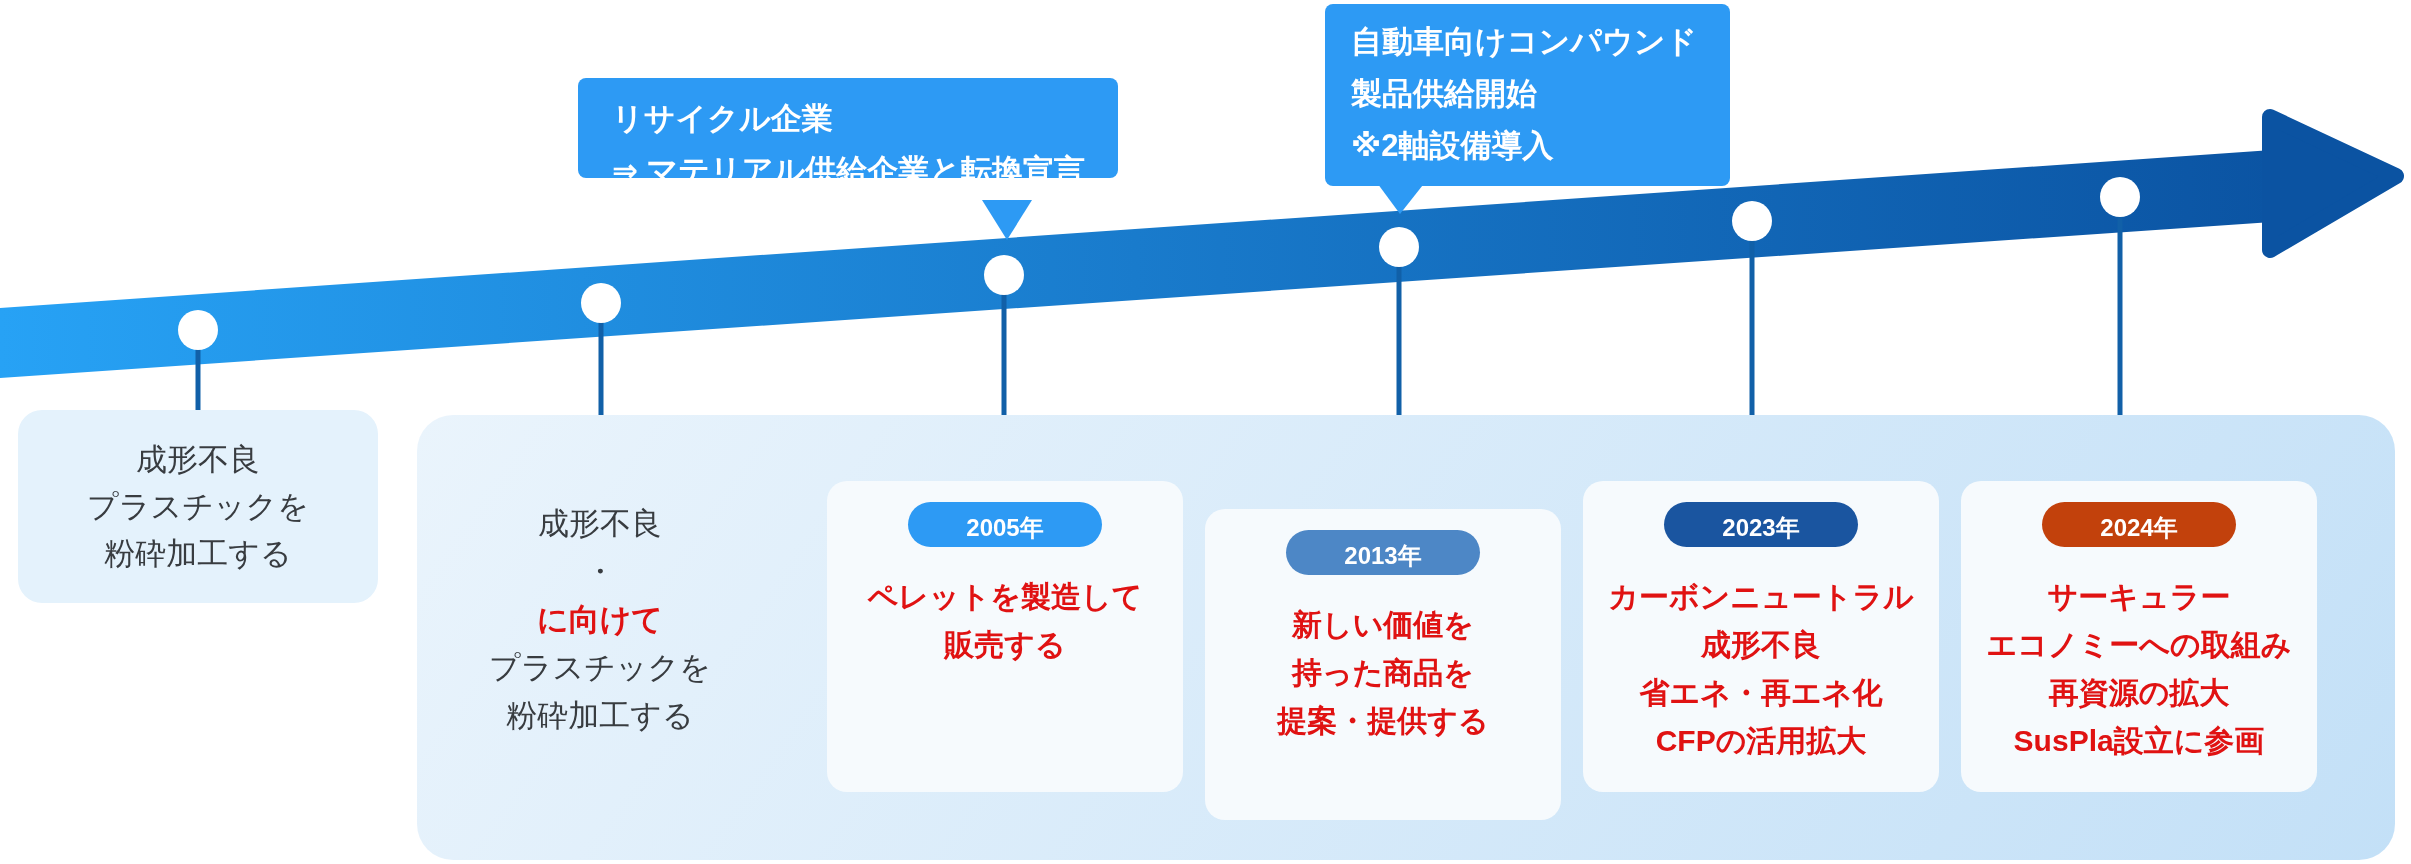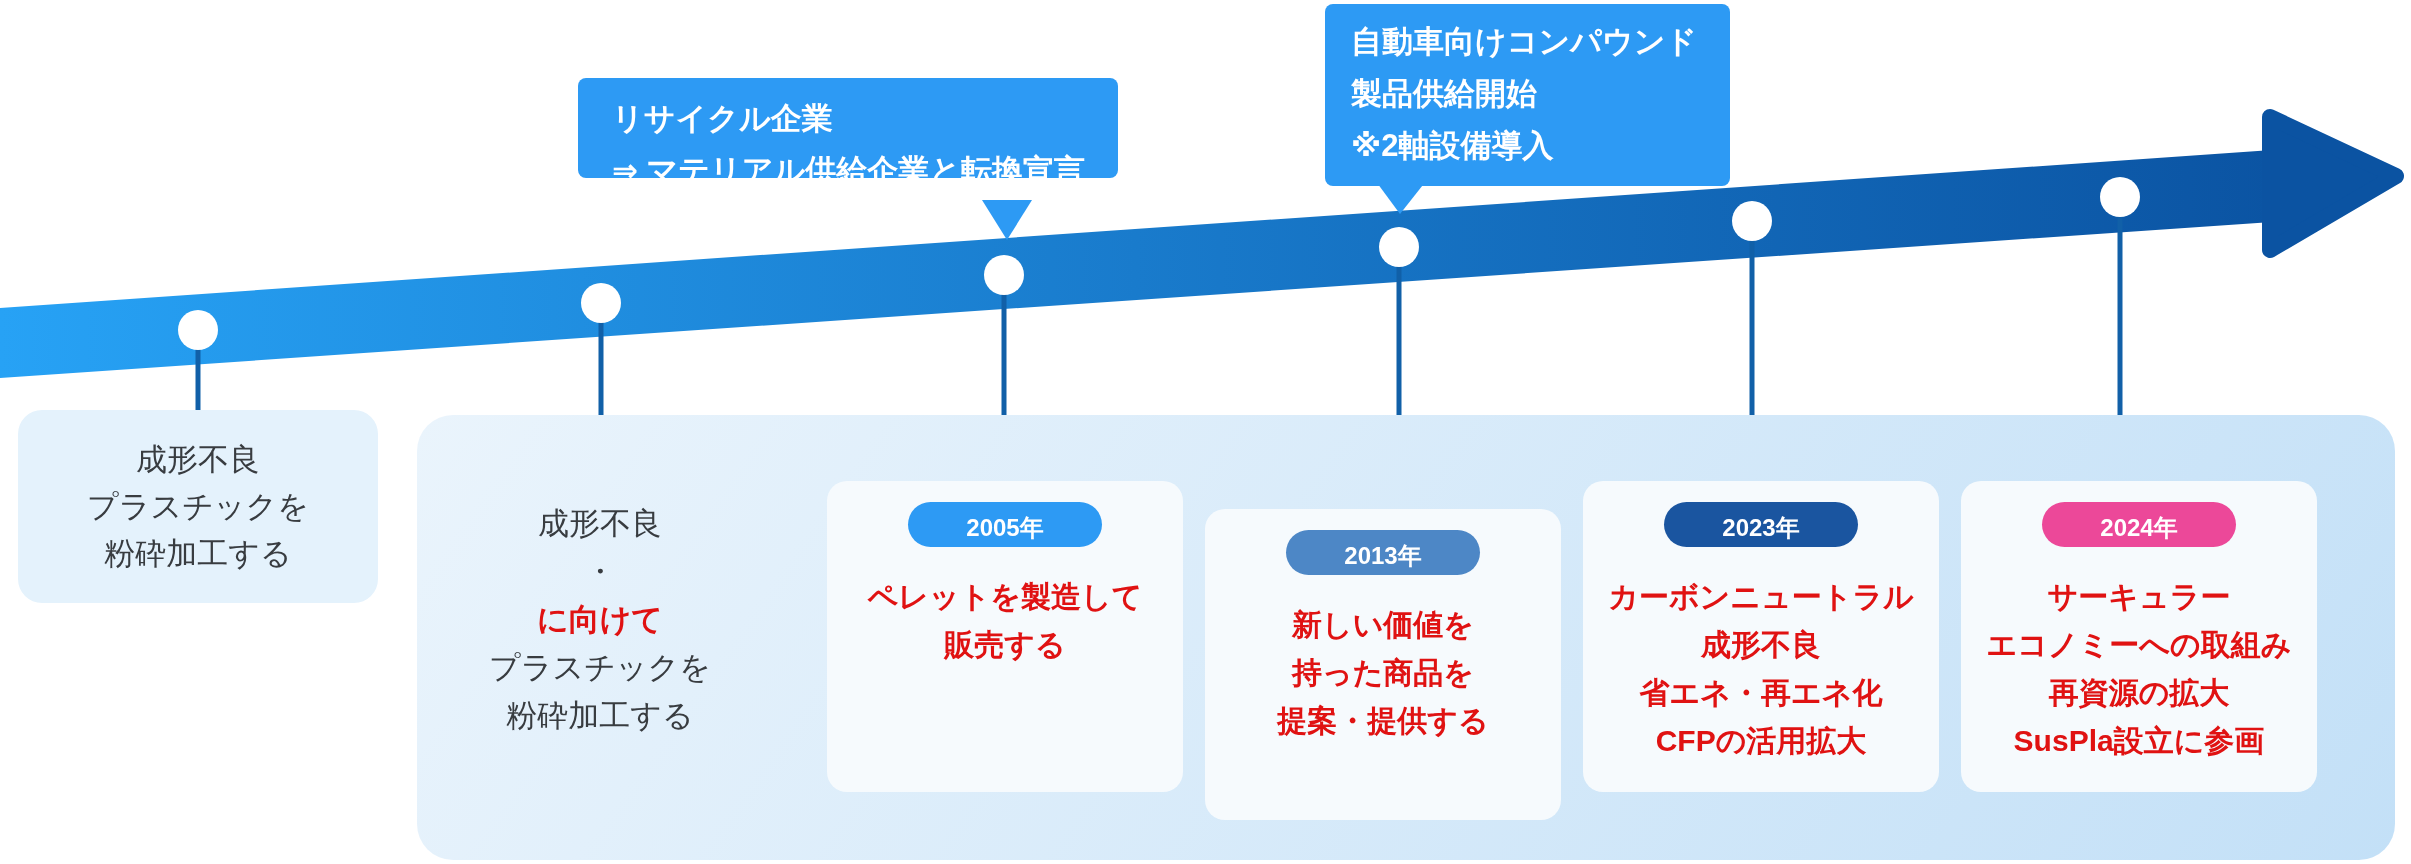--- a/index.html
+++ b/index.html
@@ -139,20 +139,20 @@
 提案・提供する</div>
   </div>
   <div class="year-card c2">
     <div class="pill" style="background: rgb(26, 85, 160);">2023年</div>
     <div class="card-body">カーボンニュートラル
 成形不良
 省エネ・再エネ化
 CFPの活用拡大</div>
   </div>
   <div class="year-card c3">
-    <div class="pill" style="background: #ec4899;">2024年</div>
+    <div class="pill" style="background: #c2410c;">2024年</div>
     <div class="card-body">サーキュラー
 エコノミーへの取組み
 再資源の拡大
 SusPla設立に参画</div>
   </div>
 
 </div>
 
 </body></html>

